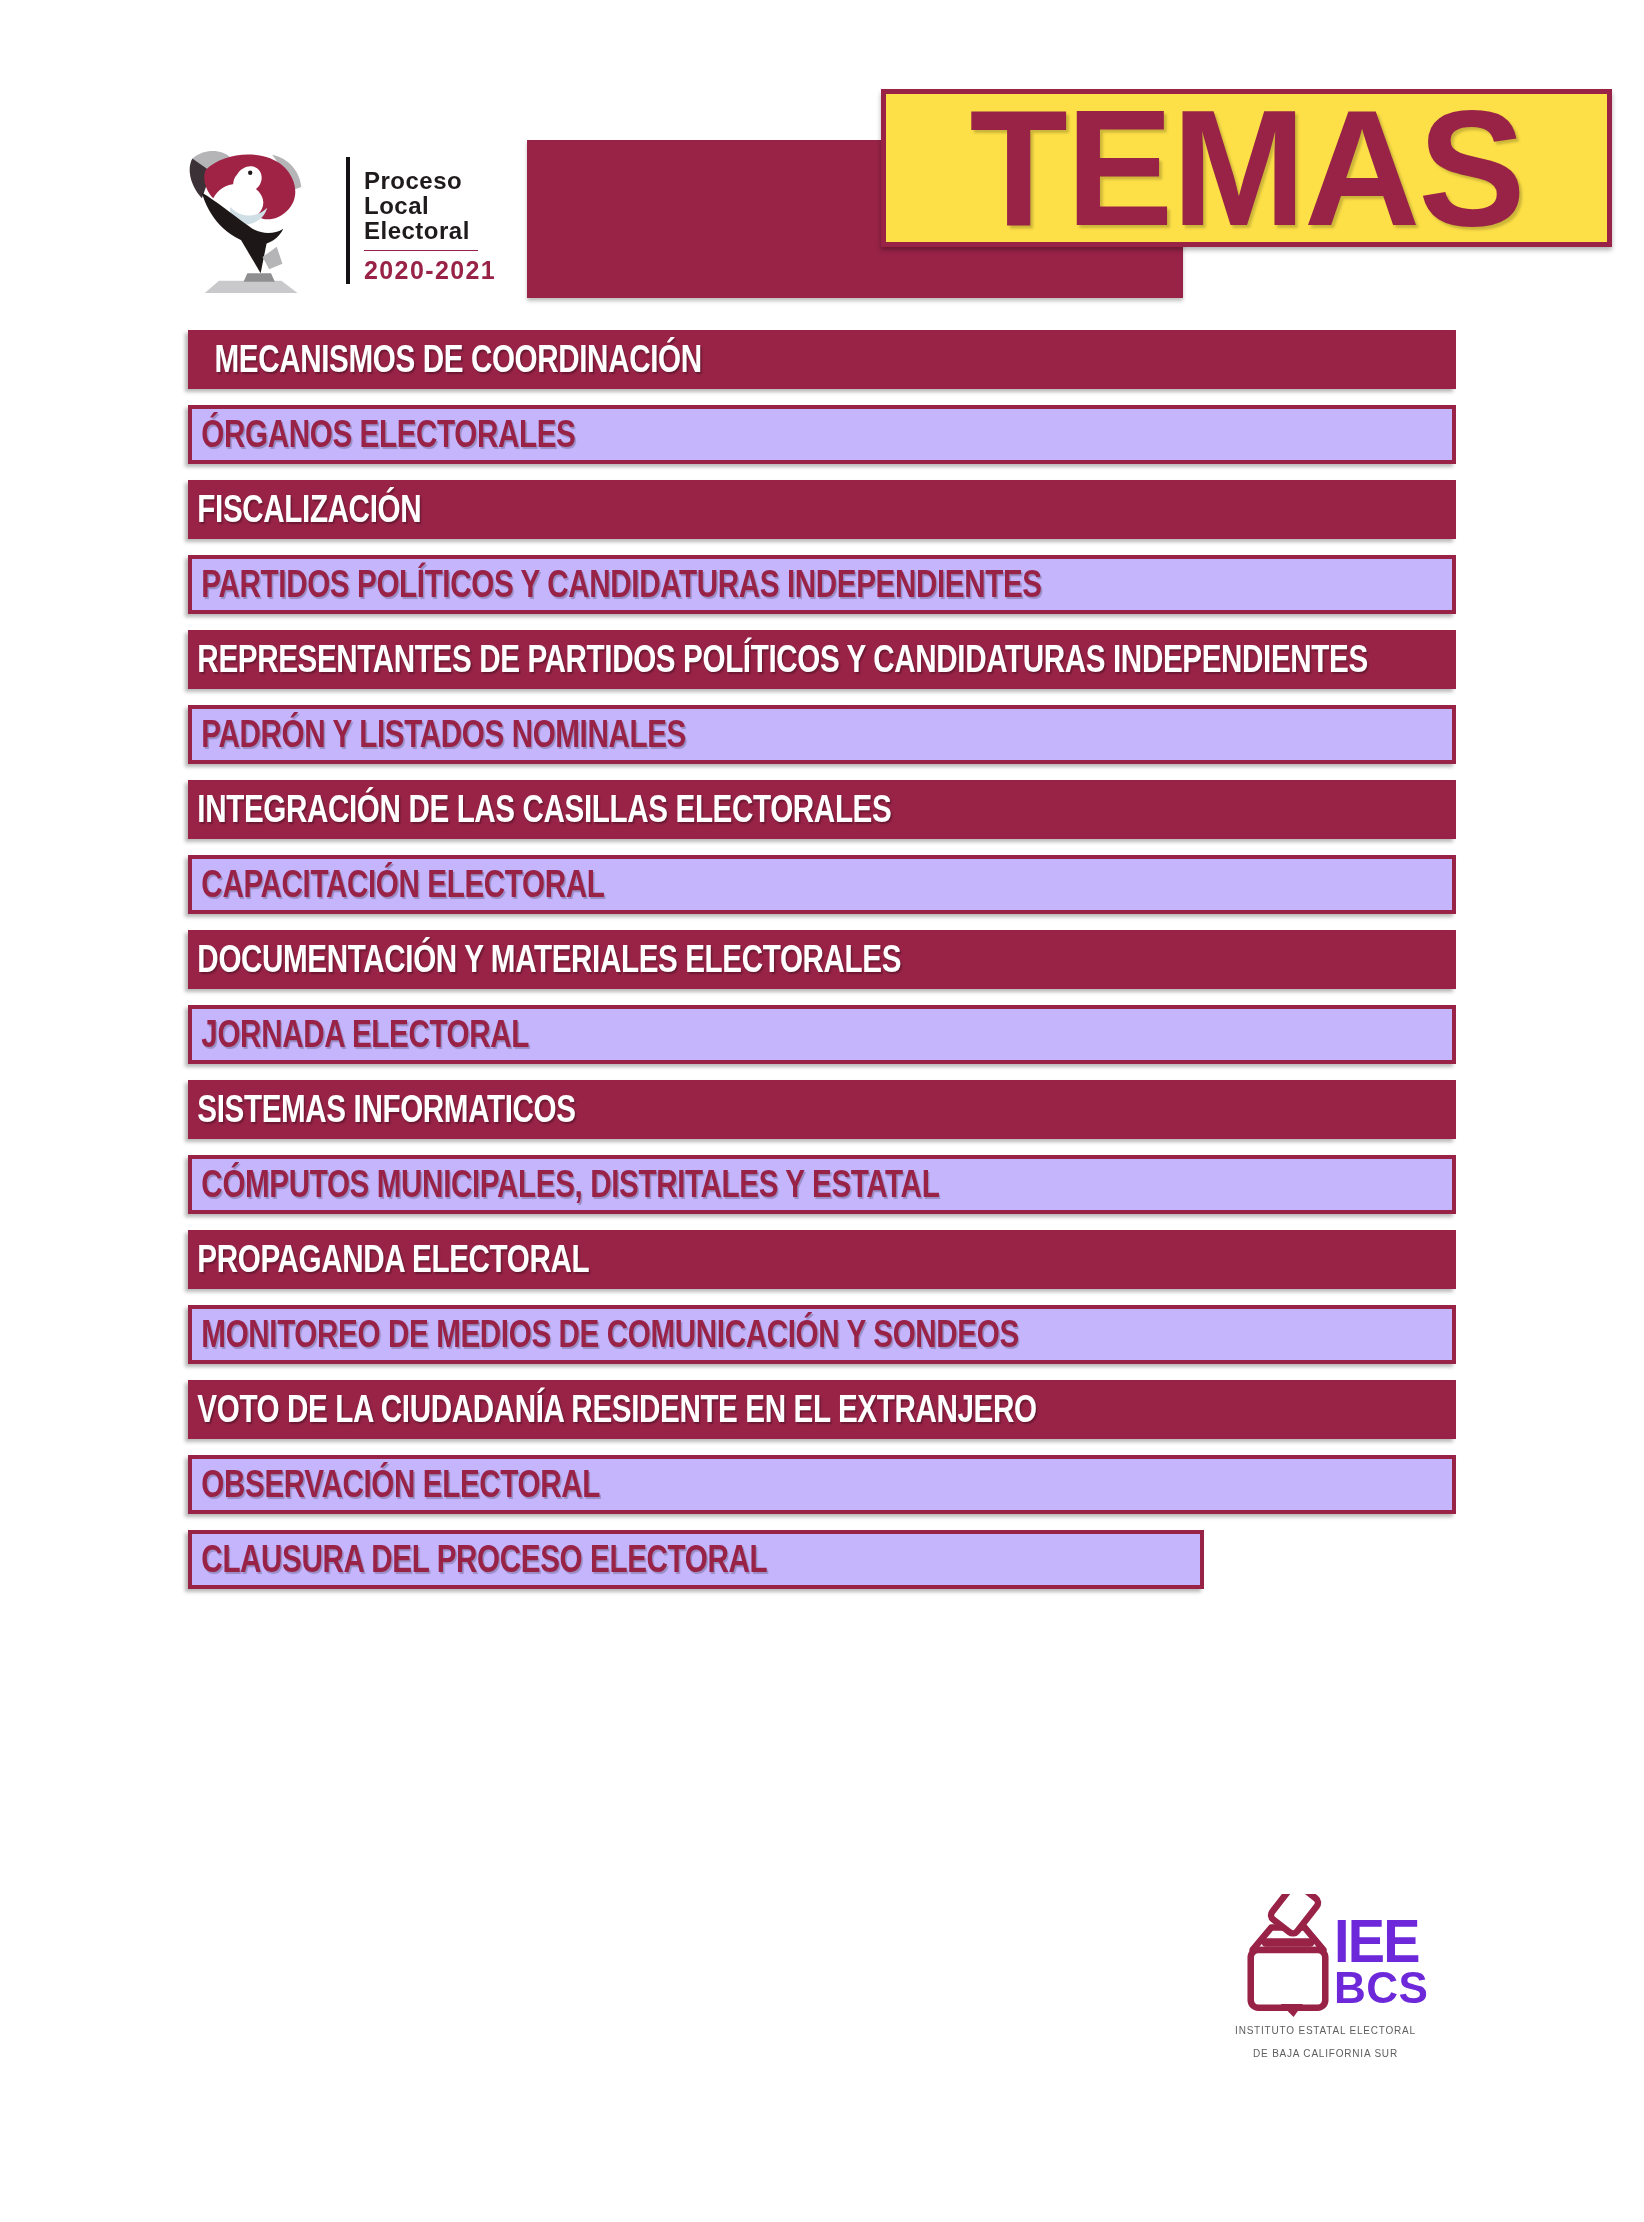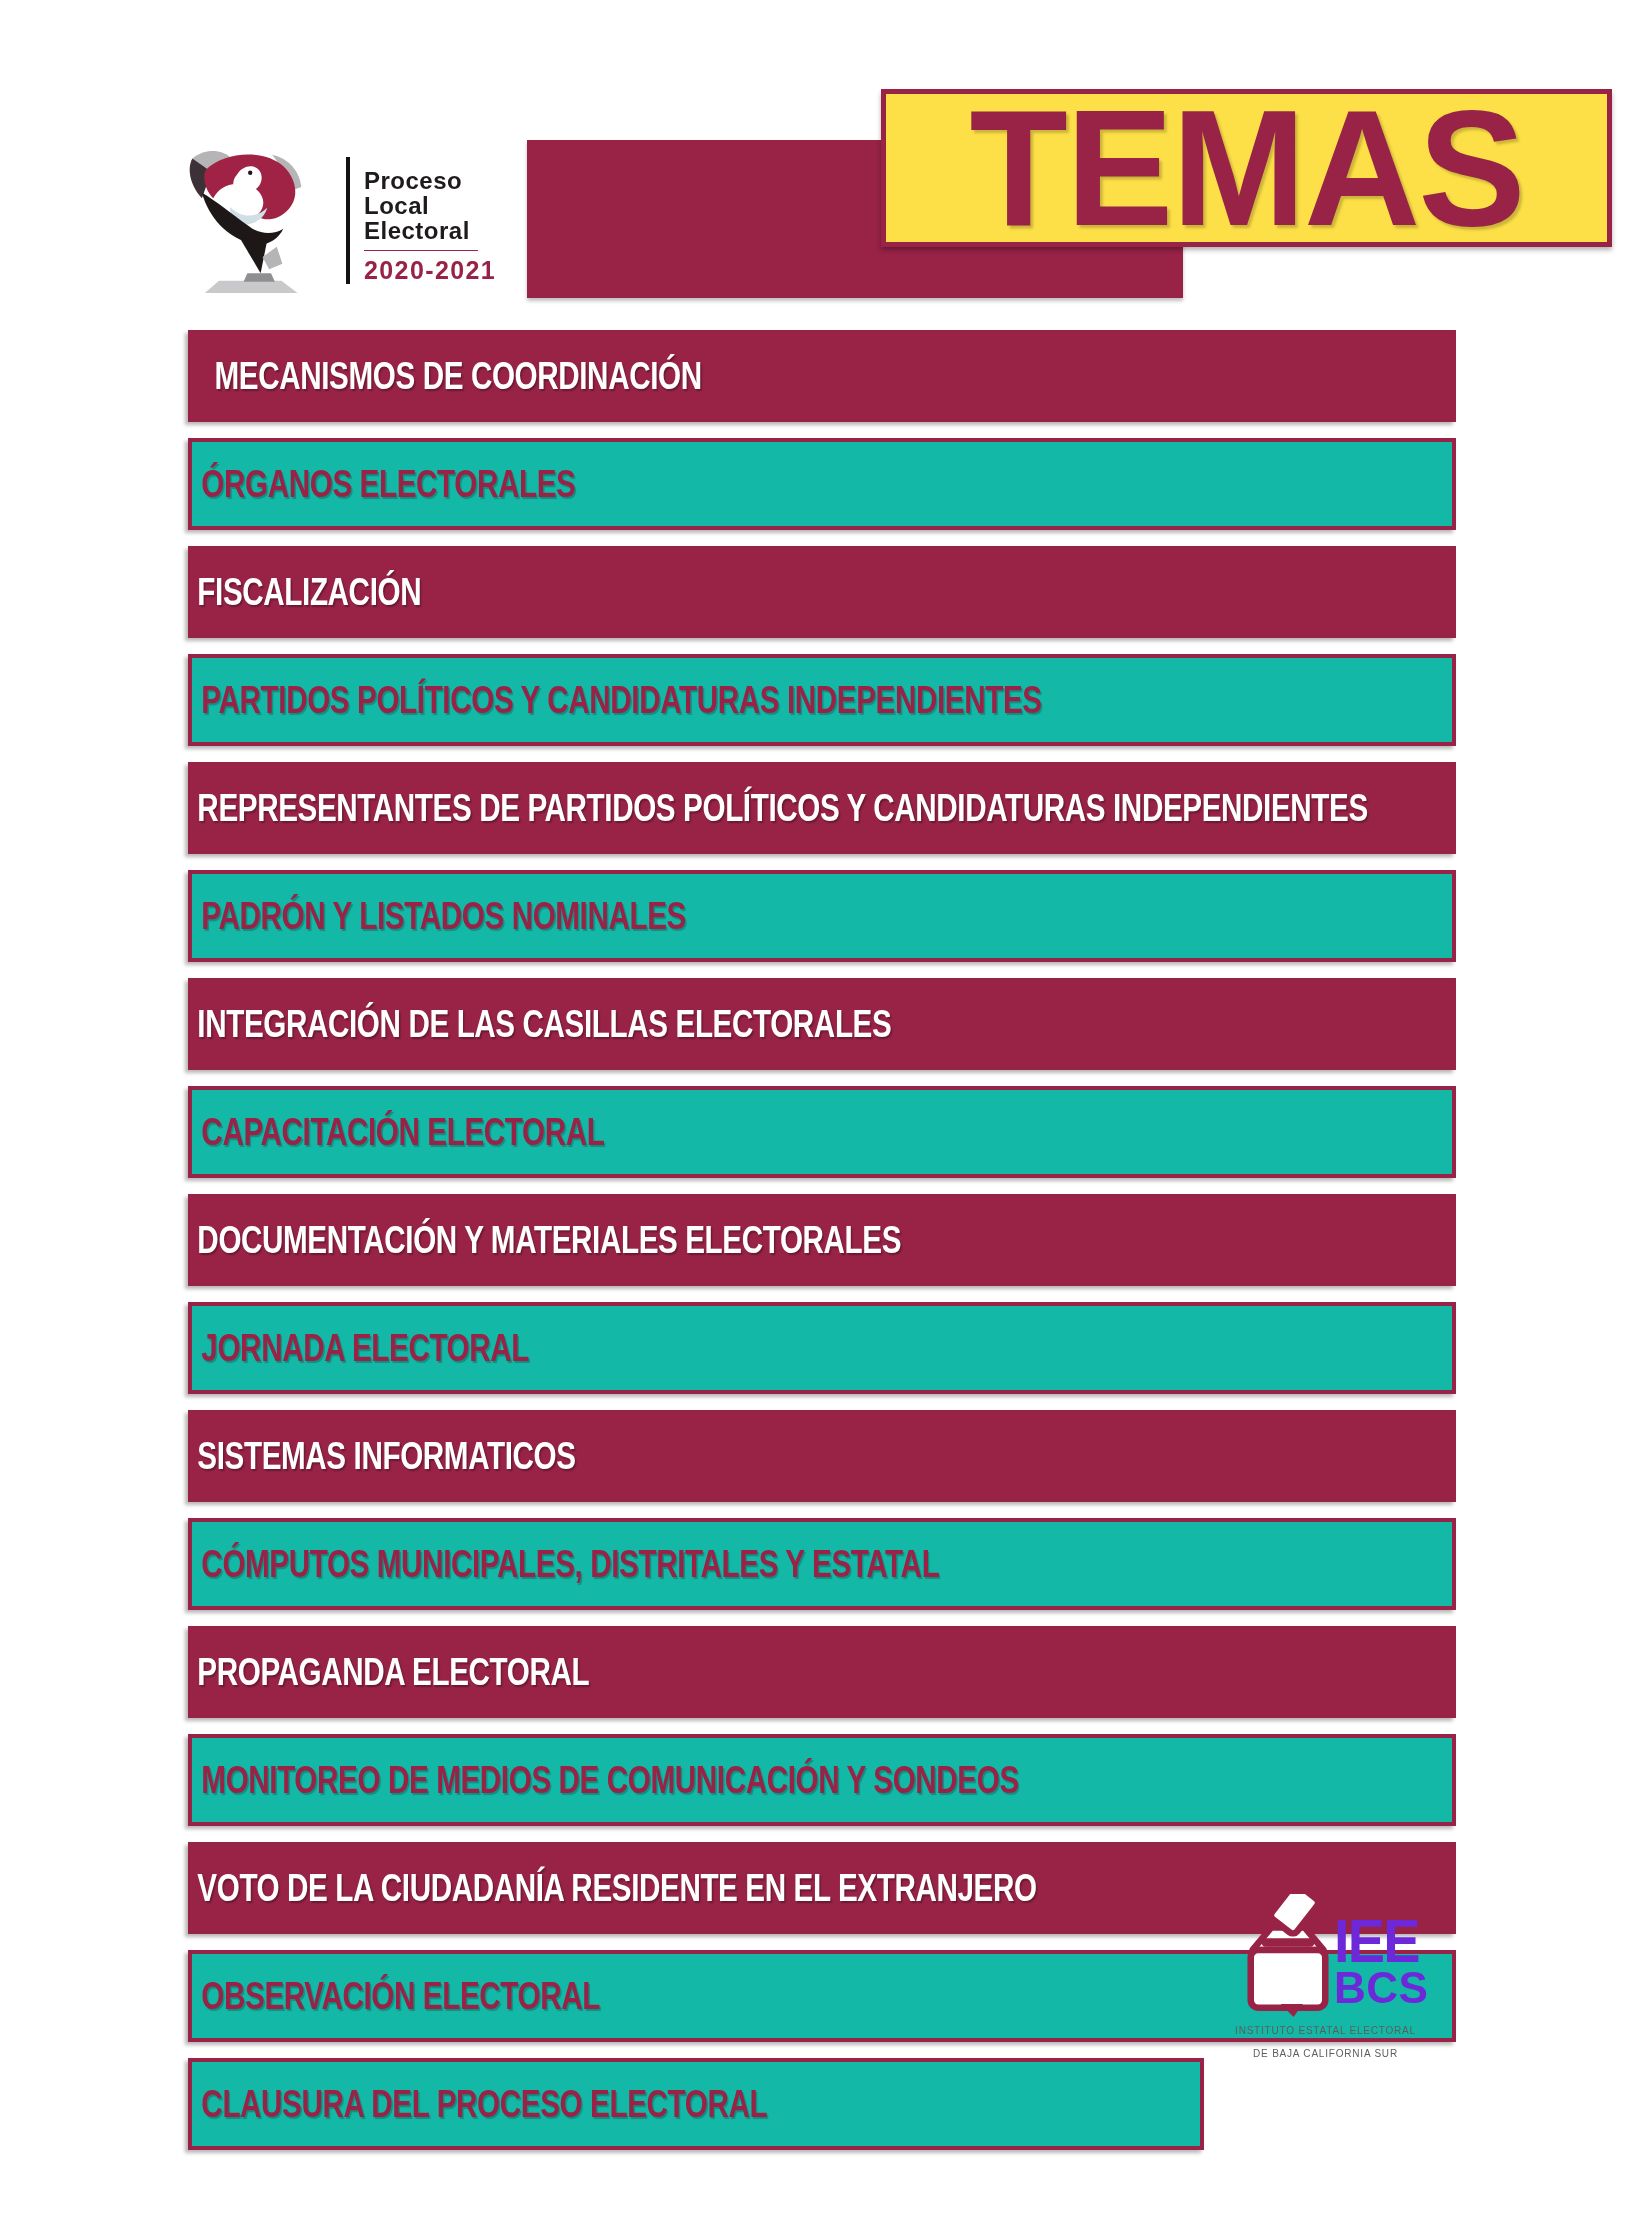--- a/index.html
+++ b/index.html
@@ -30,25 +30,25 @@
   }
   .title-text {
     font-size:166px; font-weight:bold; color:var(--wine); line-height:140px;
     letter-spacing:-1.9px; transform:scaleX(.97); white-space:nowrap;
     text-shadow:2.8px 2.8px 2.8px rgba(0,0,0,.2);
   }
 
   
   .topics { position:absolute; left:188px; top:330px; width:1268px; }
   .bar {
-    height:92px; margin-bottom:16px; display:flex; align-items:center;
+    height:59px; margin-bottom:16px; display:flex; align-items:center;
     box-shadow:-2.8px 2.8px 3.7px rgba(0,0,0,.28);
   }
   .bar.filled { background:var(--wine); }
-  .bar.outlined { background:#14b8a6; border:4.7px solid var(--wine); }
+  .bar.outlined { background:#c4b5fd; border:4.7px solid var(--wine); }
   .bar.narrow { width:1016px; }
   .bar-label {
     font-size:38px; font-weight:bold; white-space:nowrap; letter-spacing:-0.5px;
     transform:scaleX(.78); transform-origin:left center; padding-left:12px;
   }
   .bar.filled .bar-label { color:#ffffff; text-shadow:1.9px 1.9px 1.9px rgba(0,0,0,.3); }
   .bar.outlined .bar-label { color:var(--wine); text-shadow:1.9px 1.9px 0.9px rgba(0,0,0,.22); }
   .bar.indent .bar-label { padding-left:34px; }
 
   

